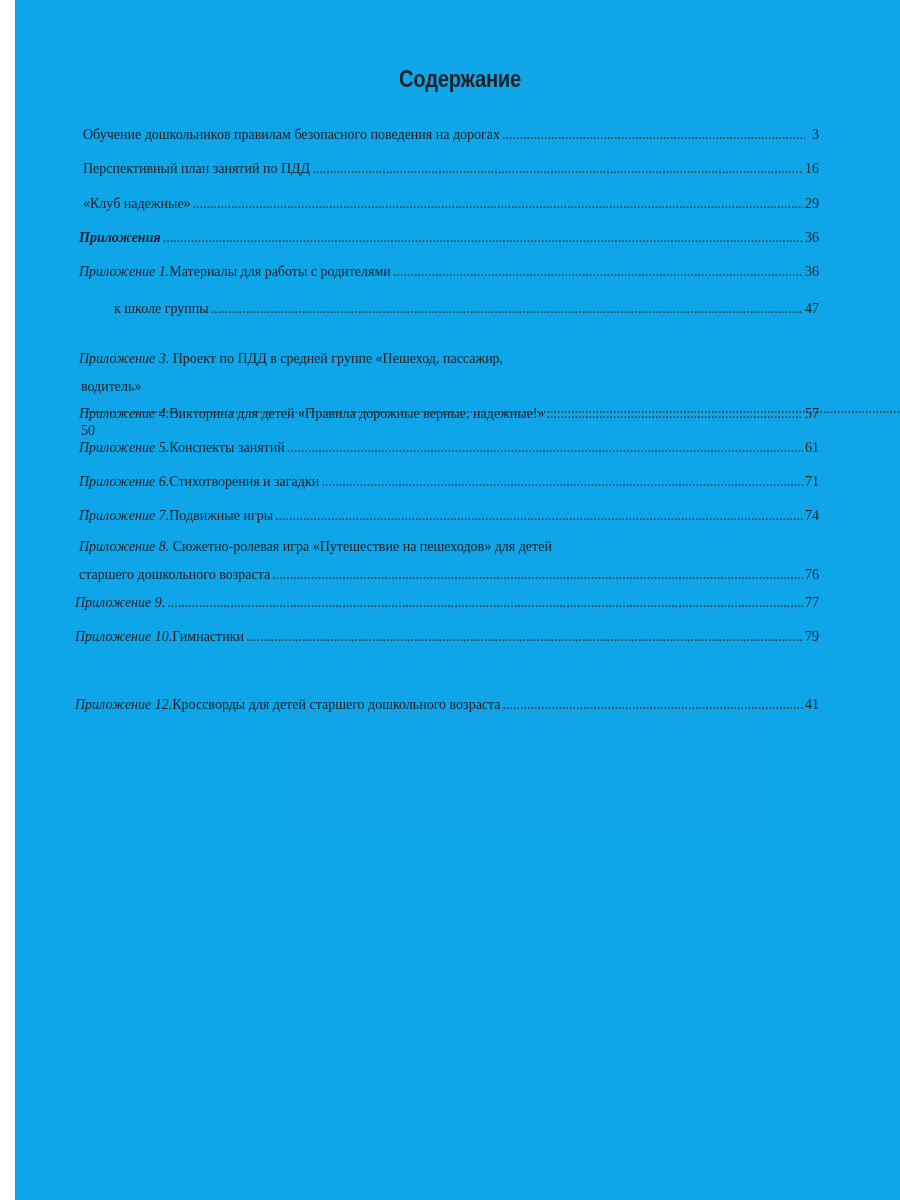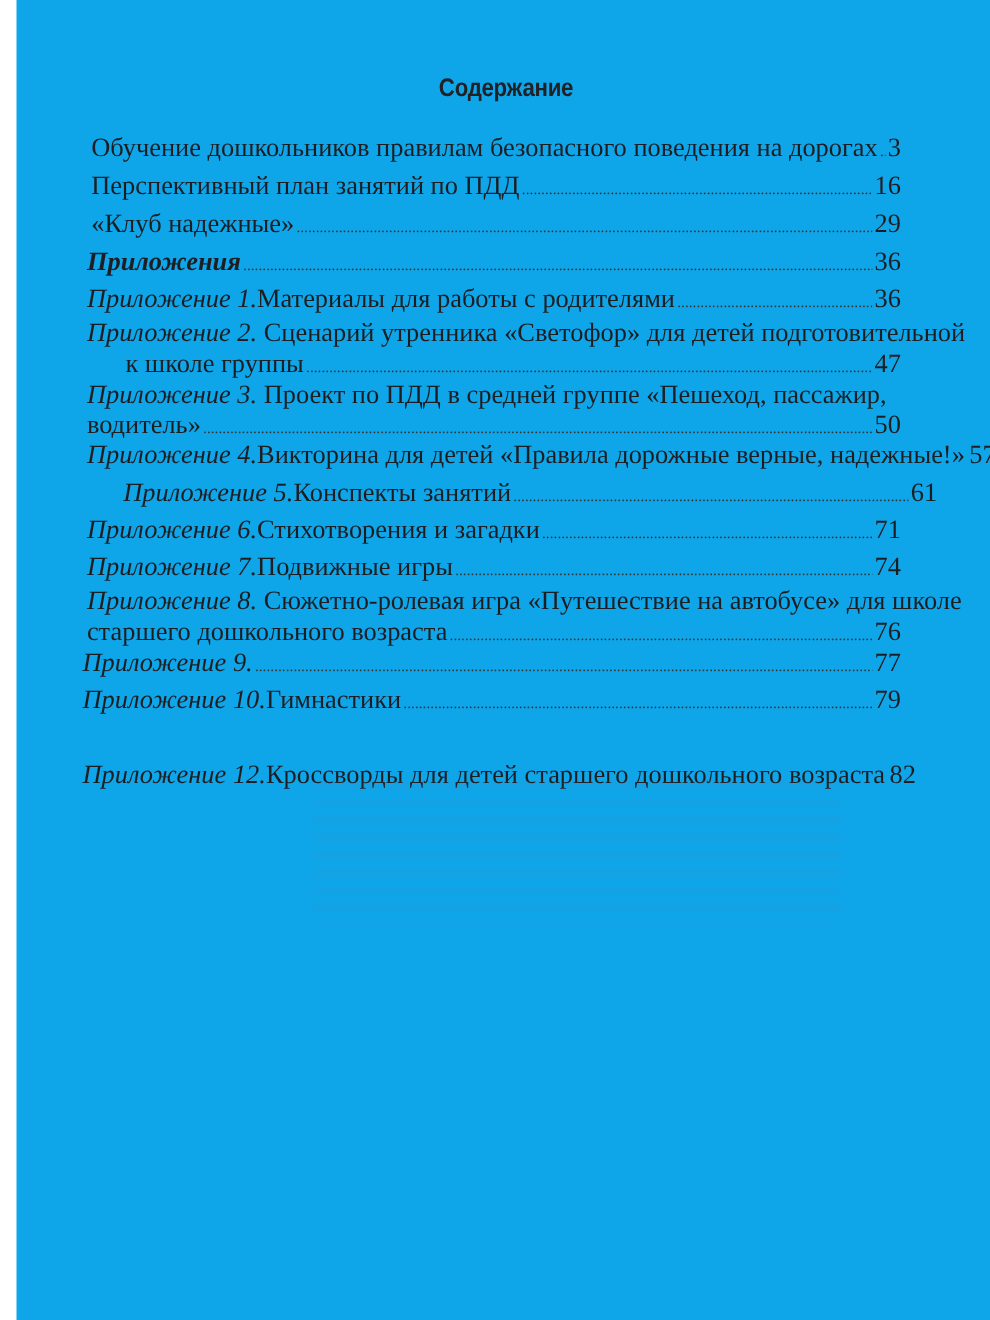--- a/index.html
+++ b/index.html
@@ -30,21 +30,21 @@
       font-family: "Liberation Sans", "DejaVu Sans", sans-serif;
       font-weight: bold;
       font-size: 23px;
       letter-spacing: -0.3px;
       color: #222226;
       transform: scaleX(0.88);
       transform-origin: 50% 50%;
     }
     .toc-entry {
       position: relative;
-      font-size: 24px;
+      font-size: 14px;
       line-height: 22px;
     }
     .toc-line {
       display: flex;
       align-items: baseline;
       white-space: nowrap;
     }
     .toc-first {
       white-space: nowrap;
     }
@@ -118,44 +118,43 @@
       </div>
       <div class="toc-entry" style="position: absolute; left: 4px; top: 261px; width: 740px;">
         <div class="toc-line">
           <span class="prefix">Приложение 1.</span>
           <span> Материалы для работы с родителями</span>
           <span class="leader"></span>
           <span class="page-num">36</span>
         </div>
       </div>
       <div class="toc-entry" style="position: absolute; left: 4px; top: 292px; width: 740px;">
-        <div class="toc-first"><span class="prefix">Приложение 2.</span><span> Сценарий утренника «Светофор» для детей подготовительной</span></div>
         <div class="toc-line" style="margin-top: 6px; margin-left: 35px;">
           <span>к школе группы</span>
           <span class="leader"></span>
           <span class="page-num">47</span>
         </div>
       </div>
       <div class="toc-entry" style="position: absolute; left: 4px; top: 348px; width: 740px;">
         <div class="toc-first"><span class="prefix">Приложение 3.</span><span> Проект по ПДД в средней группе «Пешеход, пассажир,</span></div>
-        <div class="toc-line" style="margin-top: 6px;">
+        <div class="toc-line" style="margin-top: 6px; flex-direction: column;">
           <span>водитель»</span>
           <span class="leader"></span>
           <span class="page-num">50</span>
         </div>
       </div>
       <div class="toc-entry" style="position: absolute; left: 4px; top: 403px; width: 740px;">
         <div class="toc-line">
           <span class="prefix">Приложение 4.</span>
           <span> Викторина для детей «Правила дорожные верные, надежные!»</span>
           <span class="leader"></span>
           <span class="page-num">57</span>
         </div>
       </div>
-      <div class="toc-entry" style="position: absolute; left: 4px; top: 437px; width: 740px; margin-left: 33px;">
+      <div class="toc-entry" style="position: absolute; left: 4px; top: 437px; width: 740px;">
         <div class="toc-line">
           <span class="prefix">Приложение 5.</span>
           <span> Конспекты занятий</span>
           <span class="leader"></span>
           <span class="page-num">61</span>
         </div>
       </div>
       <div class="toc-entry" style="position: absolute; left: 4px; top: 471px; width: 740px;">
         <div class="toc-line">
           <span class="prefix">Приложение 6.</span>
@@ -166,21 +165,21 @@
       </div>
       <div class="toc-entry" style="position: absolute; left: 4px; top: 505px; width: 740px;">
         <div class="toc-line">
           <span class="prefix">Приложение 7.</span>
           <span> Подвижные игры</span>
           <span class="leader"></span>
           <span class="page-num">74</span>
         </div>
       </div>
       <div class="toc-entry" style="position: absolute; left: 4px; top: 536px; width: 740px;">
-        <div class="toc-first"><span class="prefix">Приложение 8.</span><span> Сюжетно-ролевая игра «Путешествие на автобусе» для школе</span></div>
+        <div class="toc-first"><span class="prefix">Приложение 8.</span><span> Сюжетно-ролевая игра «Путешествие на пешеходов» для детей</span></div>
         <div class="toc-line" style="margin-top: 6px;">
           <span>старшего дошкольного возраста</span>
           <span class="leader"></span>
           <span class="page-num">76</span>
         </div>
       </div>
       <div class="toc-entry" style="position: absolute; left: 0px; top: 592px; width: 744px;">
         <div class="toc-line">
           <span class="prefix">Приложение 9.</span>
           <span class="leader"></span>
@@ -193,19 +192,19 @@
           <span> Гимнастики</span>
           <span class="leader"></span>
           <span class="page-num">79</span>
         </div>
       </div>
       <div class="toc-entry" style="position: absolute; left: 0px; top: 694px; width: 744px;">
         <div class="toc-line">
           <span class="prefix">Приложение 12.</span>
           <span> Кроссворды для детей старшего дошкольного возраста</span>
           <span class="leader"></span>
-          <span class="page-num">82</span>
+          <span class="page-num">41</span>
         </div>
       </div>
     </div>
 
   <div class="bleed"></div>
 </div>
 
 </body></html>

